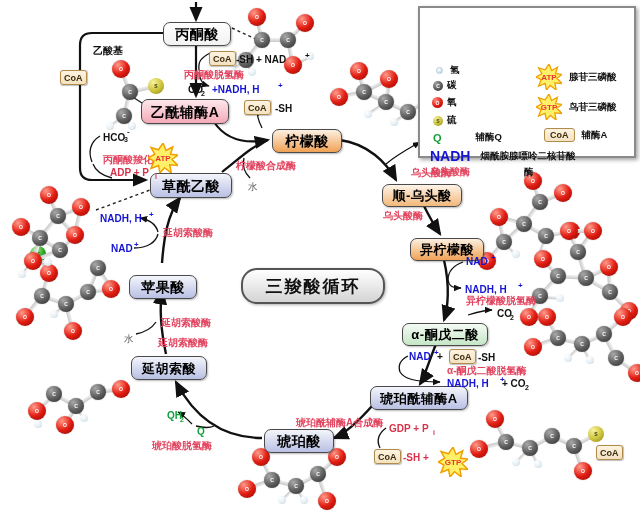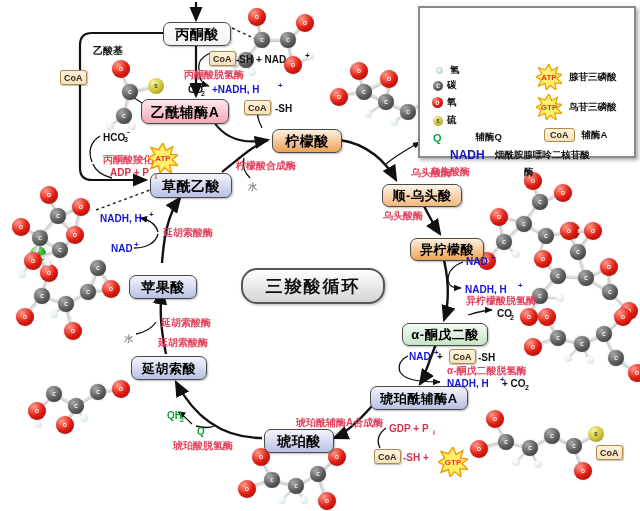--- a/index.html
+++ b/index.html
@@ -589,21 +589,21 @@
 
   <div id="enzymes">
       <div class="lbl enz-red" style="left: 184px; top: 70px;">丙酮酸脱氢酶</div>
       <div class="lbl enz-red" style="left: 103px; top: 155px;">丙酮酸羧化酶</div>
       <div class="lbl enz-red" style="left: 236px; top: 161px;">柠檬酸合成酶</div>
       <div class="lbl enz-red" style="left: 411px; top: 168px;">乌头酸酶</div>
       <div class="lbl enz-red" style="left: 383px; top: 211px;">乌头酸酶</div>
       <div class="lbl enz-red" style="left: 466px; top: 296px;">异柠檬酸脱氢酶</div>
       <div class="lbl enz-red" style="left: 447px; top: 366px;">α-酮戊二酸脱氢酶</div>
       <div class="lbl enz-red" style="left: 296px; top: 418px;">琥珀酰辅酶A合成酶</div>
-      <div class="lbl enz-red" style="left: 152px; top: 441px; margin-left: 21px;">琥珀酸脱氢酶</div>
+      <div class="lbl enz-red" style="left: 152px; top: 441px;">琥珀酸脱氢酶</div>
       <div class="lbl enz-red" style="left: 158px; top: 338px;">延胡索酸酶</div>
       <div class="lbl enz-red" style="left: 161px; top: 318px;">延胡索酸酶</div>
       <div class="lbl enz-red" style="left: 163px; top: 228px;">延胡索酸酶</div>
     </div>
 
   <div id="cofactors">
       <div class="lbl blk" style="left: 93px; top: 46px;">乙酸基</div>
       <div class="lbl blk" style="left: 236px; top: 55px;">-SH + NAD</div>
       <div class="lbl blue" style="left: 212px; top: 85px;">+NADH, H</div>
       <div class="lbl blk" style="left: 188px; top: 85px;">CO</div>
@@ -693,21 +693,21 @@
           <span class="atom-lt" style="color:#4a4405;">S</span>
         </span>
       <span class="lg-txt" style="margin-left:4px;">硫</span>
     </div>
 
     <div class="lg-row" style="left:13px;top:123px;">
       <span style="color:#13a03c;font-size:11px;font-weight:bold;">Q</span>
       <span class="lg-txt" style="margin-left:34px;">辅酶Q</span>
     </div>
     <div class="lg-row" style="left:10px;top:140px;">
-      <span style="color:#1414d2;font-size:12px;font-weight:bold;margin-left:20px;">NADH</span>
+      <span style="color:#1414d2;font-size:14px;font-weight:bold;">NADH</span>
       <span class="lg-txt" style="margin-left:10px;">烟酰胺腺嘌呤二核苷酸</span>
     </div>
     <div class="lg-row" style="left:10px;top:157px;">
       <span style="color:#e2445f;font-size:10px;font-weight:bold;">乌头酸酶</span>
       <span class="lg-txt" style="margin-left:54px;">酶</span>
     </div>
 
     <div class="lg-row" style="left:116px;top:56px;">
       <span class="burst" style="position:relative;width:26px;height:26px;">
         <svg width="26" height="26" viewBox="0 0 40 40" style="position:absolute;left:0;top:0;">

